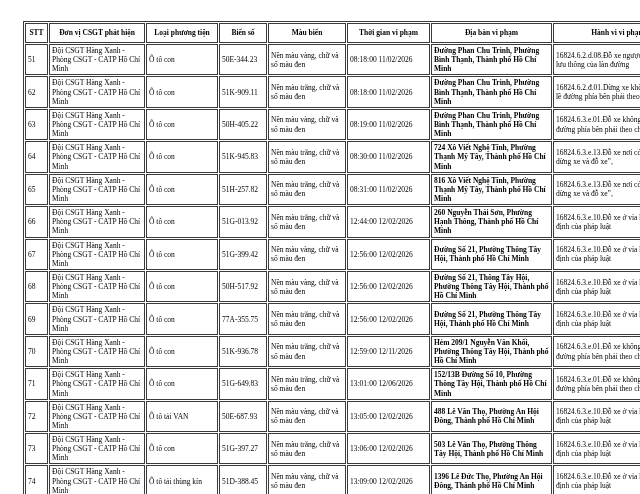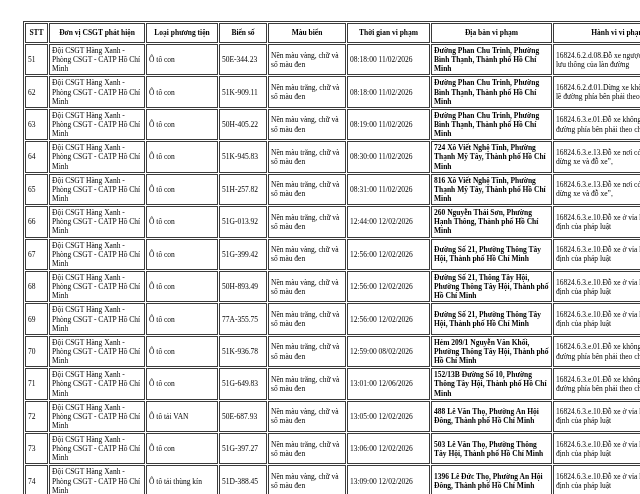--- a/index.html
+++ b/index.html
@@ -139,21 +139,21 @@
           <td class="col-plate">51G-399.42</td>
           <td class="col-plate-color">Nền màu vàng, chữ và số màu đen</td>
           <td class="col-time">12:56:00 12/02/2026</td>
           <td class="col-location">Đường Số 21, Phường Thông Tây Hội, Thành phố Hồ Chí Minh</td>
           <td class="col-violation">16824.6.3.e.10.Đỗ xe ở vỉa hè trái quy định của pháp luật</td>
         </tr>
         <tr>
           <td class="col-stt">68</td>
           <td class="col-unit">Đội CSGT Hàng Xanh - Phòng CSGT - CATP Hồ Chí Minh</td>
           <td class="col-vehicle">Ô tô con</td>
-          <td class="col-plate">50H-893.49</td>
+          <td class="col-plate">50H-517.92</td>
           <td class="col-plate-color">Nền màu vàng, chữ và số màu đen</td>
           <td class="col-time">12:56:00 12/02/2026</td>
           <td class="col-location">Đường Số 21, Thông Tây Hội, Phường Thông Tây Hội, Thành phố Hồ Chí Minh</td>
           <td class="col-violation">16824.6.3.e.10.Đỗ xe ở vỉa hè trái quy định của pháp luật</td>
         </tr>
         <tr>
           <td class="col-stt">69</td>
           <td class="col-unit">Đội CSGT Hàng Xanh - Phòng CSGT - CATP Hồ Chí Minh</td>
           <td class="col-vehicle">Ô tô con</td>
           <td class="col-plate">77A-355.75</td>
@@ -161,21 +161,21 @@
           <td class="col-time">12:56:00 12/02/2026</td>
           <td class="col-location">Đường Số 21, Phường Thông Tây Hội, Thành phố Hồ Chí Minh</td>
           <td class="col-violation">16824.6.3.e.10.Đỗ xe ở vỉa hè trái quy định của pháp luật</td>
         </tr>
         <tr>
           <td class="col-stt">70</td>
           <td class="col-unit">Đội CSGT Hàng Xanh - Phòng CSGT - CATP Hồ Chí Minh</td>
           <td class="col-vehicle">Ô tô con</td>
           <td class="col-plate">51K-936.78</td>
           <td class="col-plate-color">Nền màu trắng, chữ và số màu đen</td>
-          <td class="col-time">12:59:00 08/02/2026</td>
+          <td class="col-time">12:59:00 12/11/2026</td>
           <td class="col-location">Hẻm 209/1 Nguyễn Văn Khối, Phường Thông Tây Hội, Thành phố Hồ Chí Minh</td>
           <td class="col-violation">16824.6.3.e.01.Đỗ xe không sát theo lề đường phía bên phải theo chiều đi</td>
         </tr>
         <tr>
           <td class="col-stt">71</td>
           <td class="col-unit">Đội CSGT Hàng Xanh - Phòng CSGT - CATP Hồ Chí Minh</td>
           <td class="col-vehicle">Ô tô con</td>
           <td class="col-plate">51G-649.83</td>
           <td class="col-plate-color">Nền màu trắng, chữ và số màu đen</td>
           <td class="col-time">13:01:00 12/06/2026</td>

